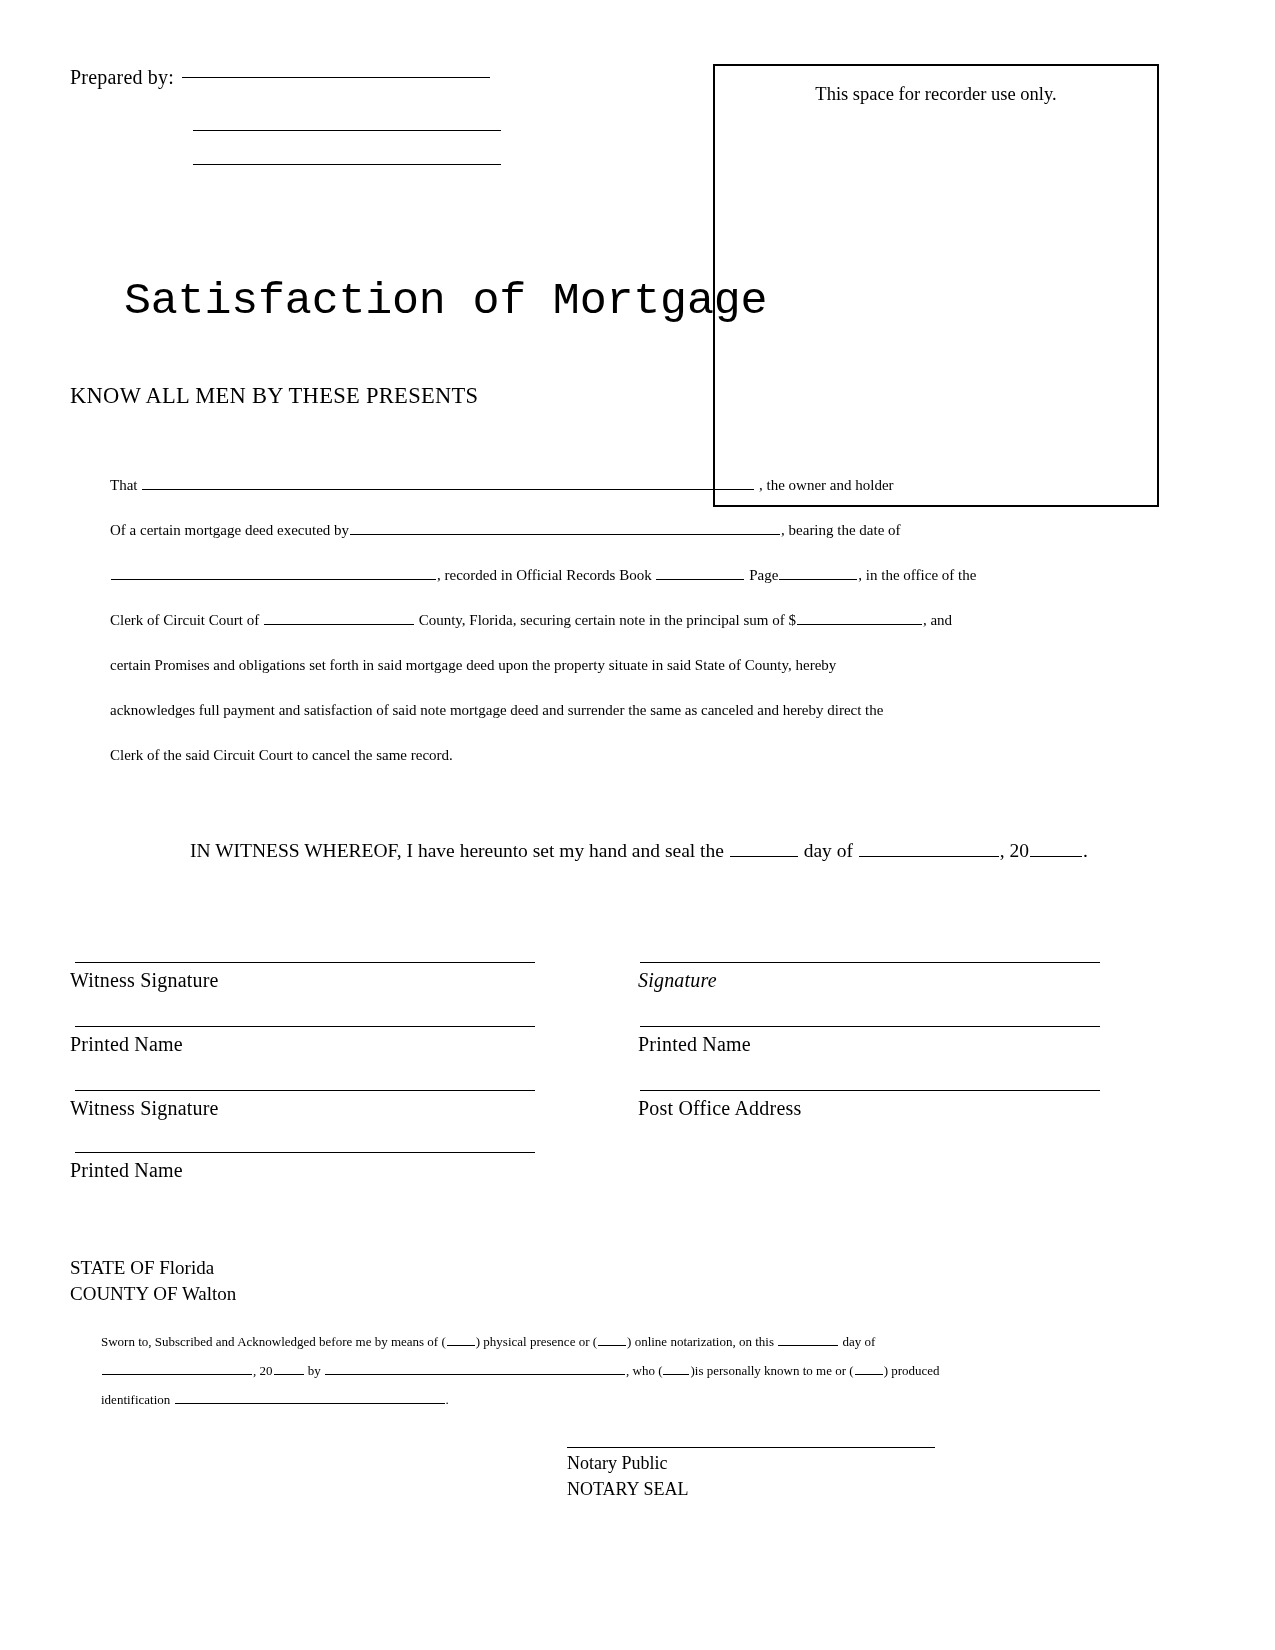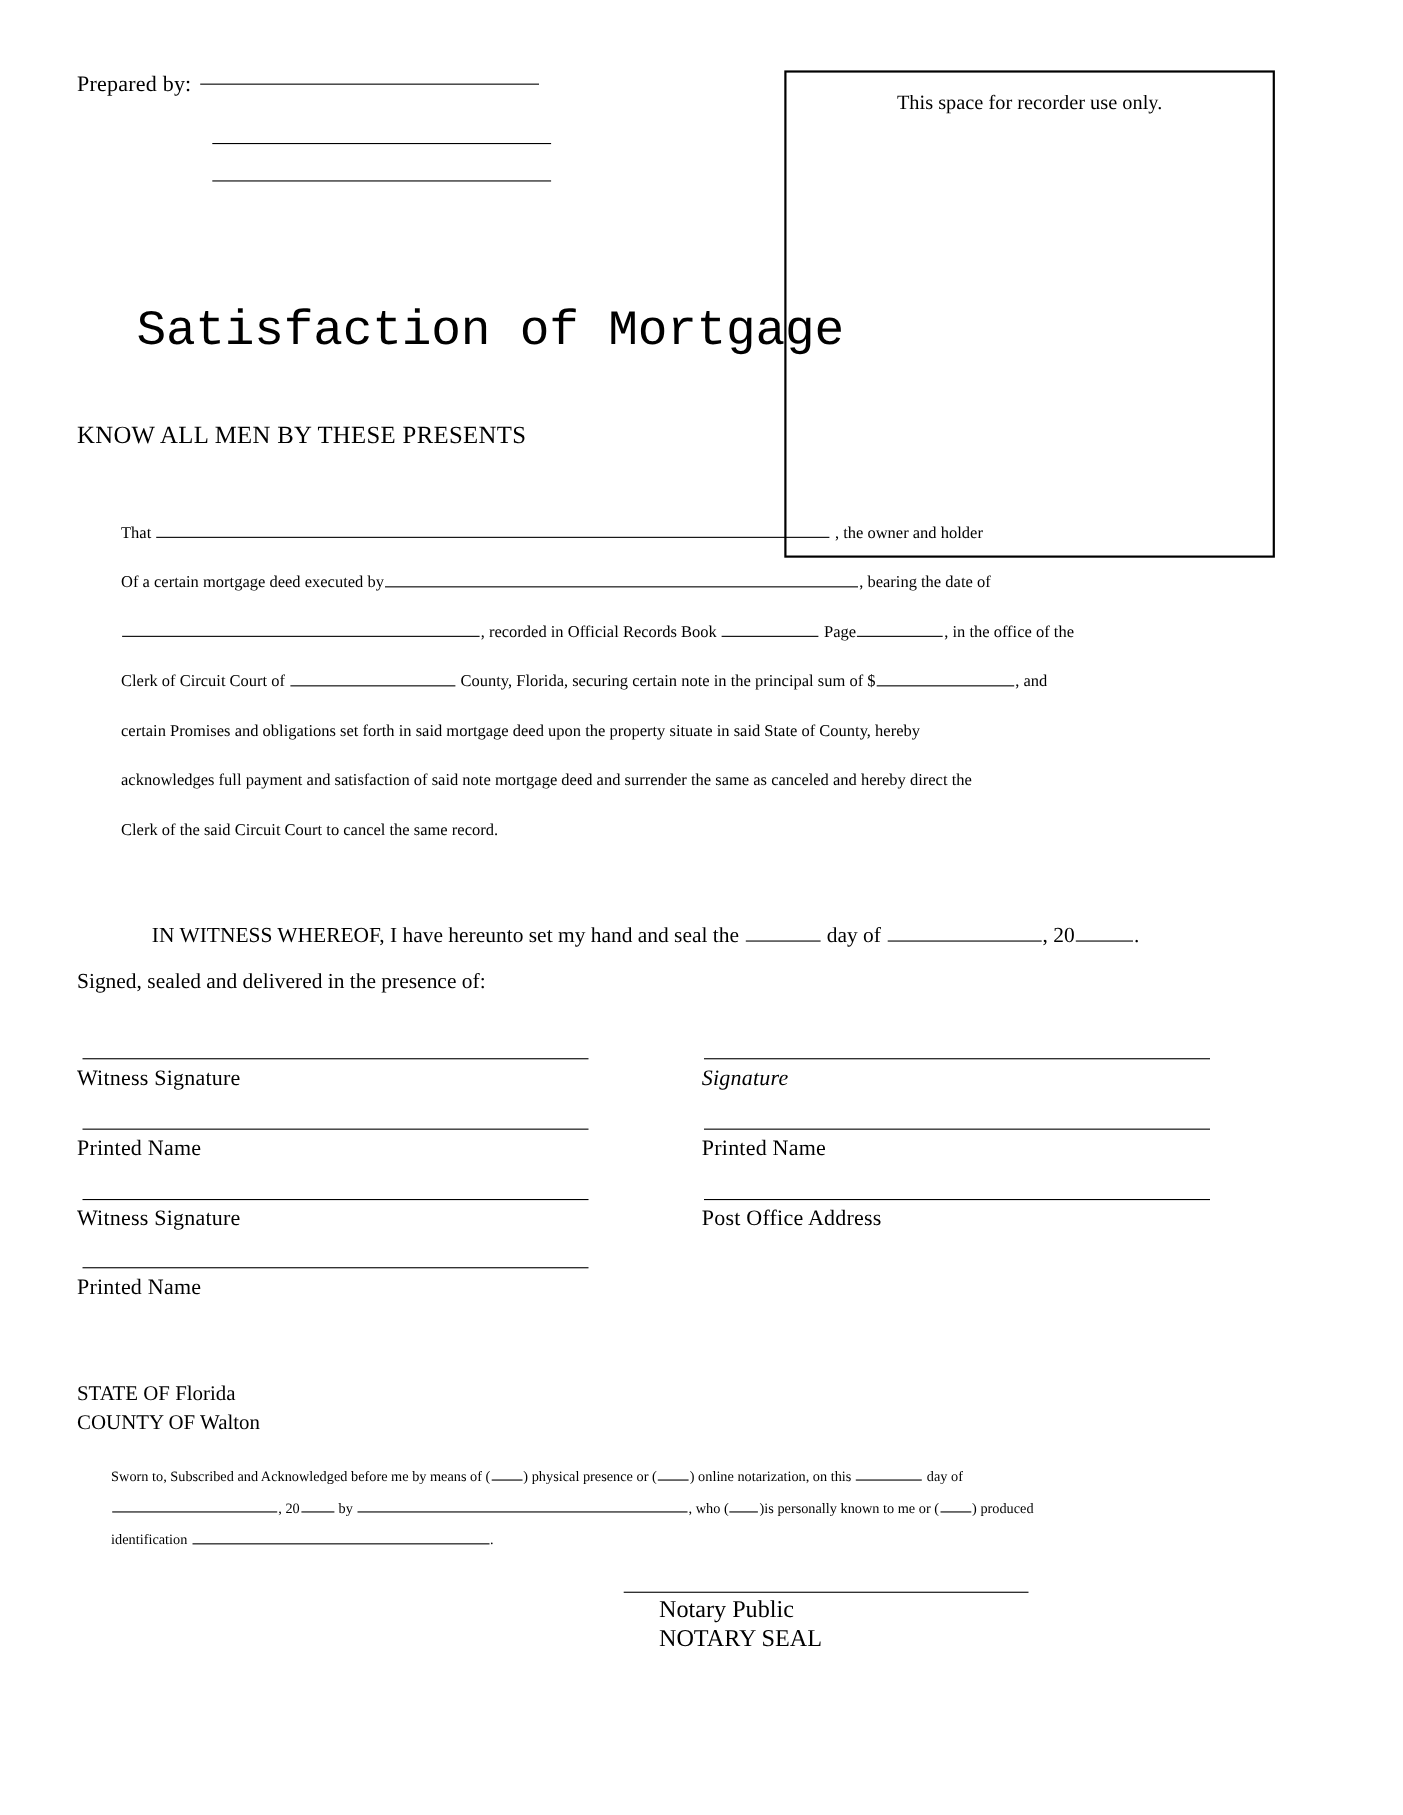--- a/index.html
+++ b/index.html
@@ -117,20 +117,21 @@
   }
 
   
   .witness-para {
     position: absolute;
     left: 70px;
     top: 830px;
     width: 1070px;
     font-size: 19.5px;
     line-height: 42px;
+    text-align: center;
   }
   .witness-indent { display:inline-block; width: 68px; }
 
   
   .sig-area {
     position: absolute;
     left: 70px;
     top: 940px;
     width: 1060px;
   }
@@ -167,23 +168,23 @@
   
   .notary-rule {
     position: absolute;
     left: 567px;
     top: 1447px;
     width: 368px;
     border-bottom: 1.5px solid #000;
   }
   .notary-lines {
     position: absolute;
-    left: 599px;
+    left: 567px;
     top: 1450px;
-    font-size: 22px;
+    font-size: 18px;
     line-height: 26px;
   }
 </style>
 </head>
 <body>
 
 <div class="page">
 
   <div class="prepared-row">
     <span class="prepared-label">Prepared by:</span><span class="rule prepared-rule-1"></span>
@@ -223,21 +224,20 @@
     <div class="ln">Clerk of the said Circuit Court to cancel the same record.</div>
   </div>
 
   <div class="witness-para">
     <div>
       <span class="witness-indent"></span><span>IN WITNESS WHEREOF, I have hereunto set my hand and seal the</span>
       <span class="u" style="width:68px"></span>
       <span>day of</span>
       <span class="u" style="width:140px"></span><span>, 20</span><span class="u" style="width:52px"></span><span>.</span>
     </div>
-    <div>Signed, sealed and delivered in the presence of:</div>
   </div>
 
   <div class="sig-area">
 
     <div class="sig-line" style="left:5px; top:22px; width:460px;"></div>
     <div class="sig-cap" style="left:0px; top:29px;">Witness Signature</div>
 
     <div class="sig-line" style="left:5px; top:86px; width:460px;"></div>
     <div class="sig-cap" style="left:0px; top:93px;">Printed Name</div>
 

